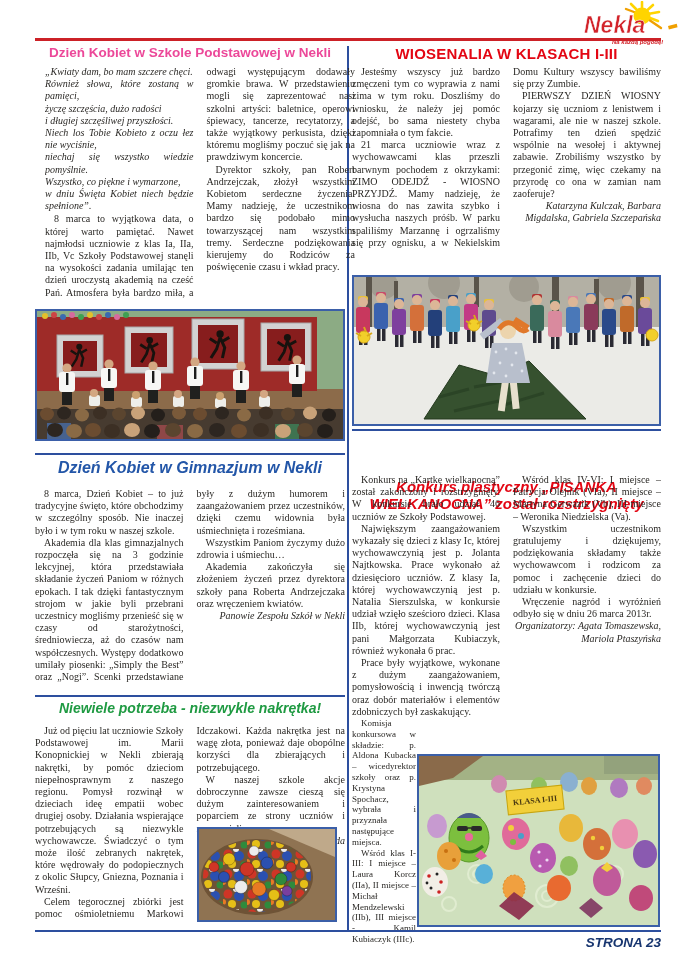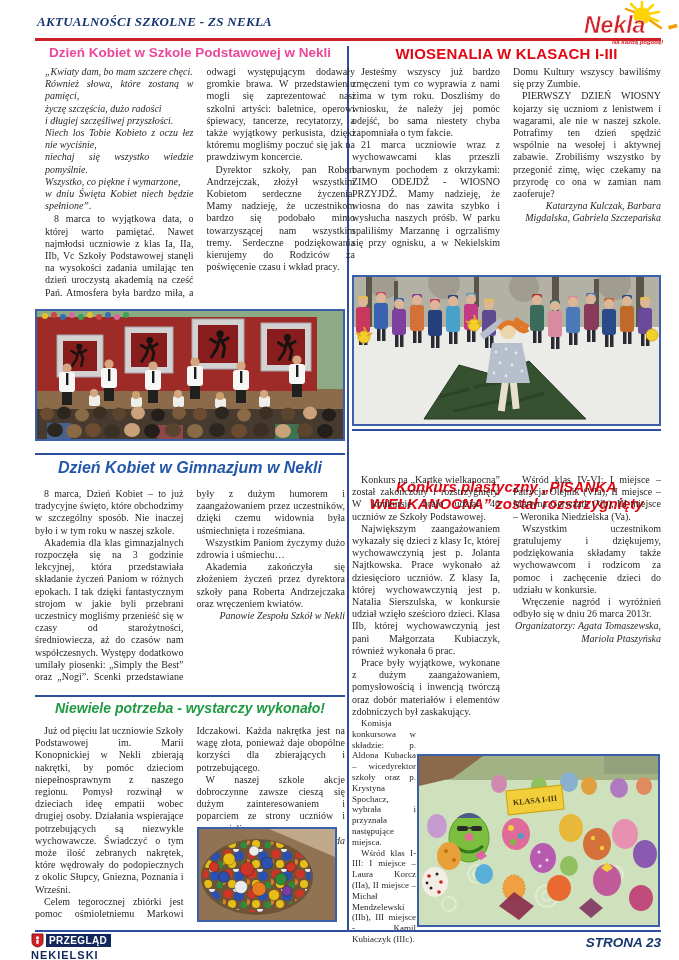--- a/index.html
+++ b/index.html
@@ -36,21 +36,20 @@
   .brandbox{background:#13275c;color:#ffffff;font-family:"Liberation Sans",sans-serif;
             font-weight:bold;font-size:10px;padding:1px 4px 1px 3px;letter-spacing:.4px;}
   .brandsub{color:#13275c;font-family:"Liberation Sans",sans-serif;font-weight:bold;
             font-size:11px;letter-spacing:1px;margin-top:1px;}
 </style>
 </head>
 <body>
 
 <div class="page">
 
-  <div class="abs masthead" style="left:37px;top:14px;">AKTUALNOŚCI SZKOLNE - ZS NEKLA</div>
   <div class="abs rule-red" style="left:35px;top:38px;width:626px;"></div>
 
   <div class="abs" style="left:582px;top:1px;width:97px;height:46px;">
     <svg width="97" height="46" viewBox="0 0 97 46">
       <g stroke="#ffd400" stroke-width="2.6" stroke-linecap="round">
         <line x1="60" y1="14" x2="60" y2="1"></line>
           <line x1="60" y1="14" x2="71" y2="4"></line>
         <line x1="60" y1="14" x2="77" y2="11"></line>
           <line x1="60" y1="14" x2="76" y2="20"></line>
         <line x1="60" y1="14" x2="49" y2="3"></line>
@@ -199,21 +198,21 @@
     <div class="abs cols2" style="left:0;top:444px;width:310px;height:205px;">
       <p>8 marca, Dzień Kobiet – to już tradycyjne święto, które obchodzimy w szczególny sposób. Nie inaczej było i w tym roku w naszej szkole.</p>
       <p>Akademia dla klas gimnazjalnych rozpoczęła się na 3 godzinie lekcyjnej, która przedstawiała składanie życzeń Paniom w różnych epokach. I tak dzięki fantastycznym strojom w jakie byli przebrani uczestnicy mogliśmy przenieść się w czasy od starożytności, średniowiecza, aż do czasów nam współczesnych. Występy dodatkowo umilały piosenki: „Simply the Best” oraz „Nogi”. Scenki przedstawiane były z dużym humorem i zaangażowaniem przez uczestników, dzięki czemu widownia była uśmiechnięta i roześmiana.</p>
       <p>Wszystkim Paniom życzymy dużo zdrowia i uśmiechu…</p>
       <p>Akademia zakończyła się złożeniem życzeń przez dyrektora szkoły pana Roberta Andrzejczaka oraz wręczeniem kwiatów.</p>
       <p class="sig">Panowie Zespołu Szkół w Nekli</p>
     </div>
 
     <div class="abs rule-blue" style="left:0;top:651px;width:310px;"></div>
 
-    <div class="abs hl hl-green-it" style="left:0;top:657px;width:310px;">Niewiele potrzeba - wystarczy wykonało!</div>
+    <div class="abs hl hl-green-it" style="left:0;top:657px;width:310px;">Niewiele potrzeba - niezwykle nakrętka!</div>
 
     <div class="abs cols2" style="left:0;top:681px;width:310px;height:205px;">
       <p>Już od pięciu lat uczniowie Szkoły Podstawowej im. Marii Konopnickiej w Nekli zbierają nakrętki, by pomóc dzieciom niepełnosprawnym z naszego regionu. Pomysł rozwinął w dzieciach ideę empatii wobec drugiej osoby. Działania wspierające potrzebujących są niezwykle wychowawcze. Świadczyć o tym może ilość zebranych nakrętek, które wędrowały do podopiecznych z okolic Słupcy, Gniezna, Poznania i Wrześni.</p>
       <p>Celem tegorocznej zbiórki jest pomoc ośmioletniemu Markowi Idczakowi. Każda nakrętka jest na wagę złota, ponieważ daje obopólne korzyści dla zbierających i potrzebującego.</p>
       <p>W naszej szkole akcje dobroczynne zawsze cieszą się dużym zainteresowaniem i poparciem ze strony uczniów i nauczycieli.</p>
       <p class="sig">Iwona Hadada</p>
     </div>
 
     <div class="abs photo" style="left:162px;top:783px;width:140px;height:95px;">
       <svg width="136" height="91" viewBox="0 0 136 91">
@@ -513,27 +512,16 @@
           <polygon points="160,152 172,142 184,152 172,162" fill="#7a2a5a" opacity="0.85"></polygon>
           <path d="M56 100 l6 -6 6 6 -6 4 z" fill="#e060a0"></path>
         </svg>
       </div>
     </div>
 
   </div>
 
   <div class="abs rule-blue" style="left:35px;top:930px;width:626px;height:2px;"></div>
 
-  <div class="abs" style="left:31px;top:933px;width:130px;">
-    <div class="brandrow">
-      <svg width="13" height="15" viewBox="0 0 13 15">
-        <path d="M1 1 h11 v7.5 q0 4.5 -5.5 5.5 q-5.5 -1 -5.5 -5.5 z" fill="#cc2127" stroke="#8a1a1a"></path>
-        <circle cx="6.5" cy="4.8" r="1.6" fill="#ffffff"></circle>
-        <rect x="5.4" y="6.8" width="2.2" height="4" fill="#ffffff"></rect>
-      </svg>
-      <span class="brandbox">PRZEGLĄD</span>
-    </div>
-    <div class="brandsub">NEKIELSKI</div>
-  </div>
 
   <div class="abs strona" style="left:460px;top:935px;width:201px;">STRONA 23</div>
 
 </div>
 
 </body></html>

